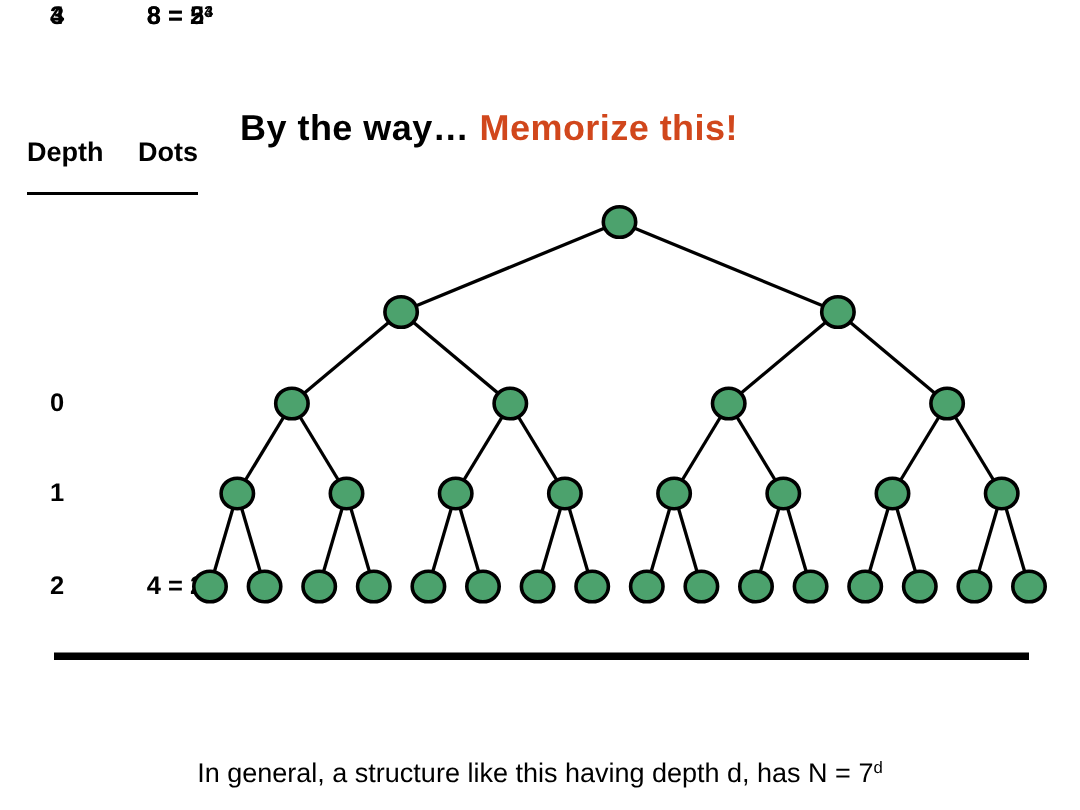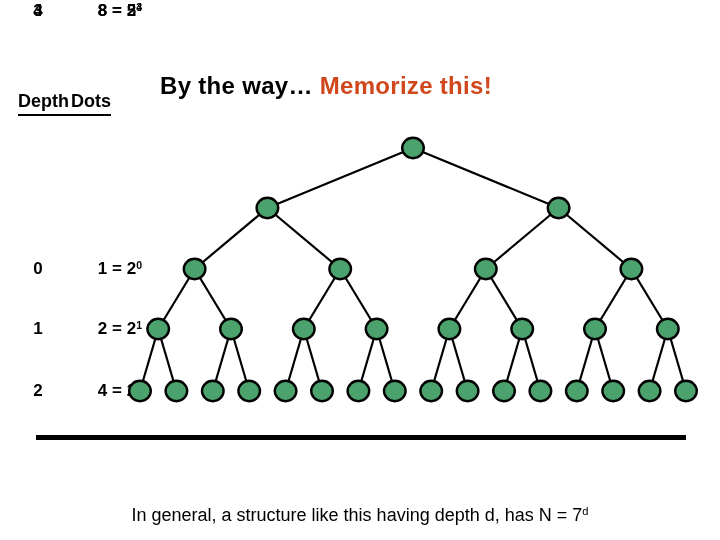--- a/index.html
+++ b/index.html
@@ -28,25 +28,25 @@
     white-space: pre;
   }
   .title .highlight {
     color: #d1471c;
   }
   .table-header {
     position: absolute;
     left: 18px;
     top: 91px;
     display: inline-flex;
-    gap: 2px;
+    gap: 23px;
     font-size: 18px;
     font-weight: bold;
     border-bottom: 2px solid #000000;
-    padding-bottom: 2px;
+    padding-bottom: 16px;
   }
   .table-row {
     position: absolute;
     left: 18px;
     width: 124px;
     height: 22px;
     display: flex;
     align-items: center;
     font-size: 17px;
     font-weight: bold;
@@ -101,25 +101,23 @@
 
   <div class="title"><span>By the way… </span><span class="highlight">Memorize this!</span></div>
 
   <div class="table-header">
     <span>Depth</span>
     <span>Dots</span>
   </div>
 
   <div class="table-row">
     <span class="depth-cell">0</span>
-    <span class="value-cell"><span>1 = 2</span><span class="sup">0</span></span>
   </div>
   <div class="table-row">
     <span class="depth-cell">1</span>
-    <span class="value-cell"><span>2 = 2</span><span class="sup">1</span></span>
   </div>
   <div class="table-row">
     <span class="depth-cell">2</span>
     <span class="value-cell"><span>4 = 2</span><span class="sup">2</span></span>
   </div>
   <div class="table-row">
     <span class="depth-cell">3</span>
     <span class="value-cell"><span>8 = 5</span><span class="sup">3</span></span>
   </div>
   <div class="table-row">

